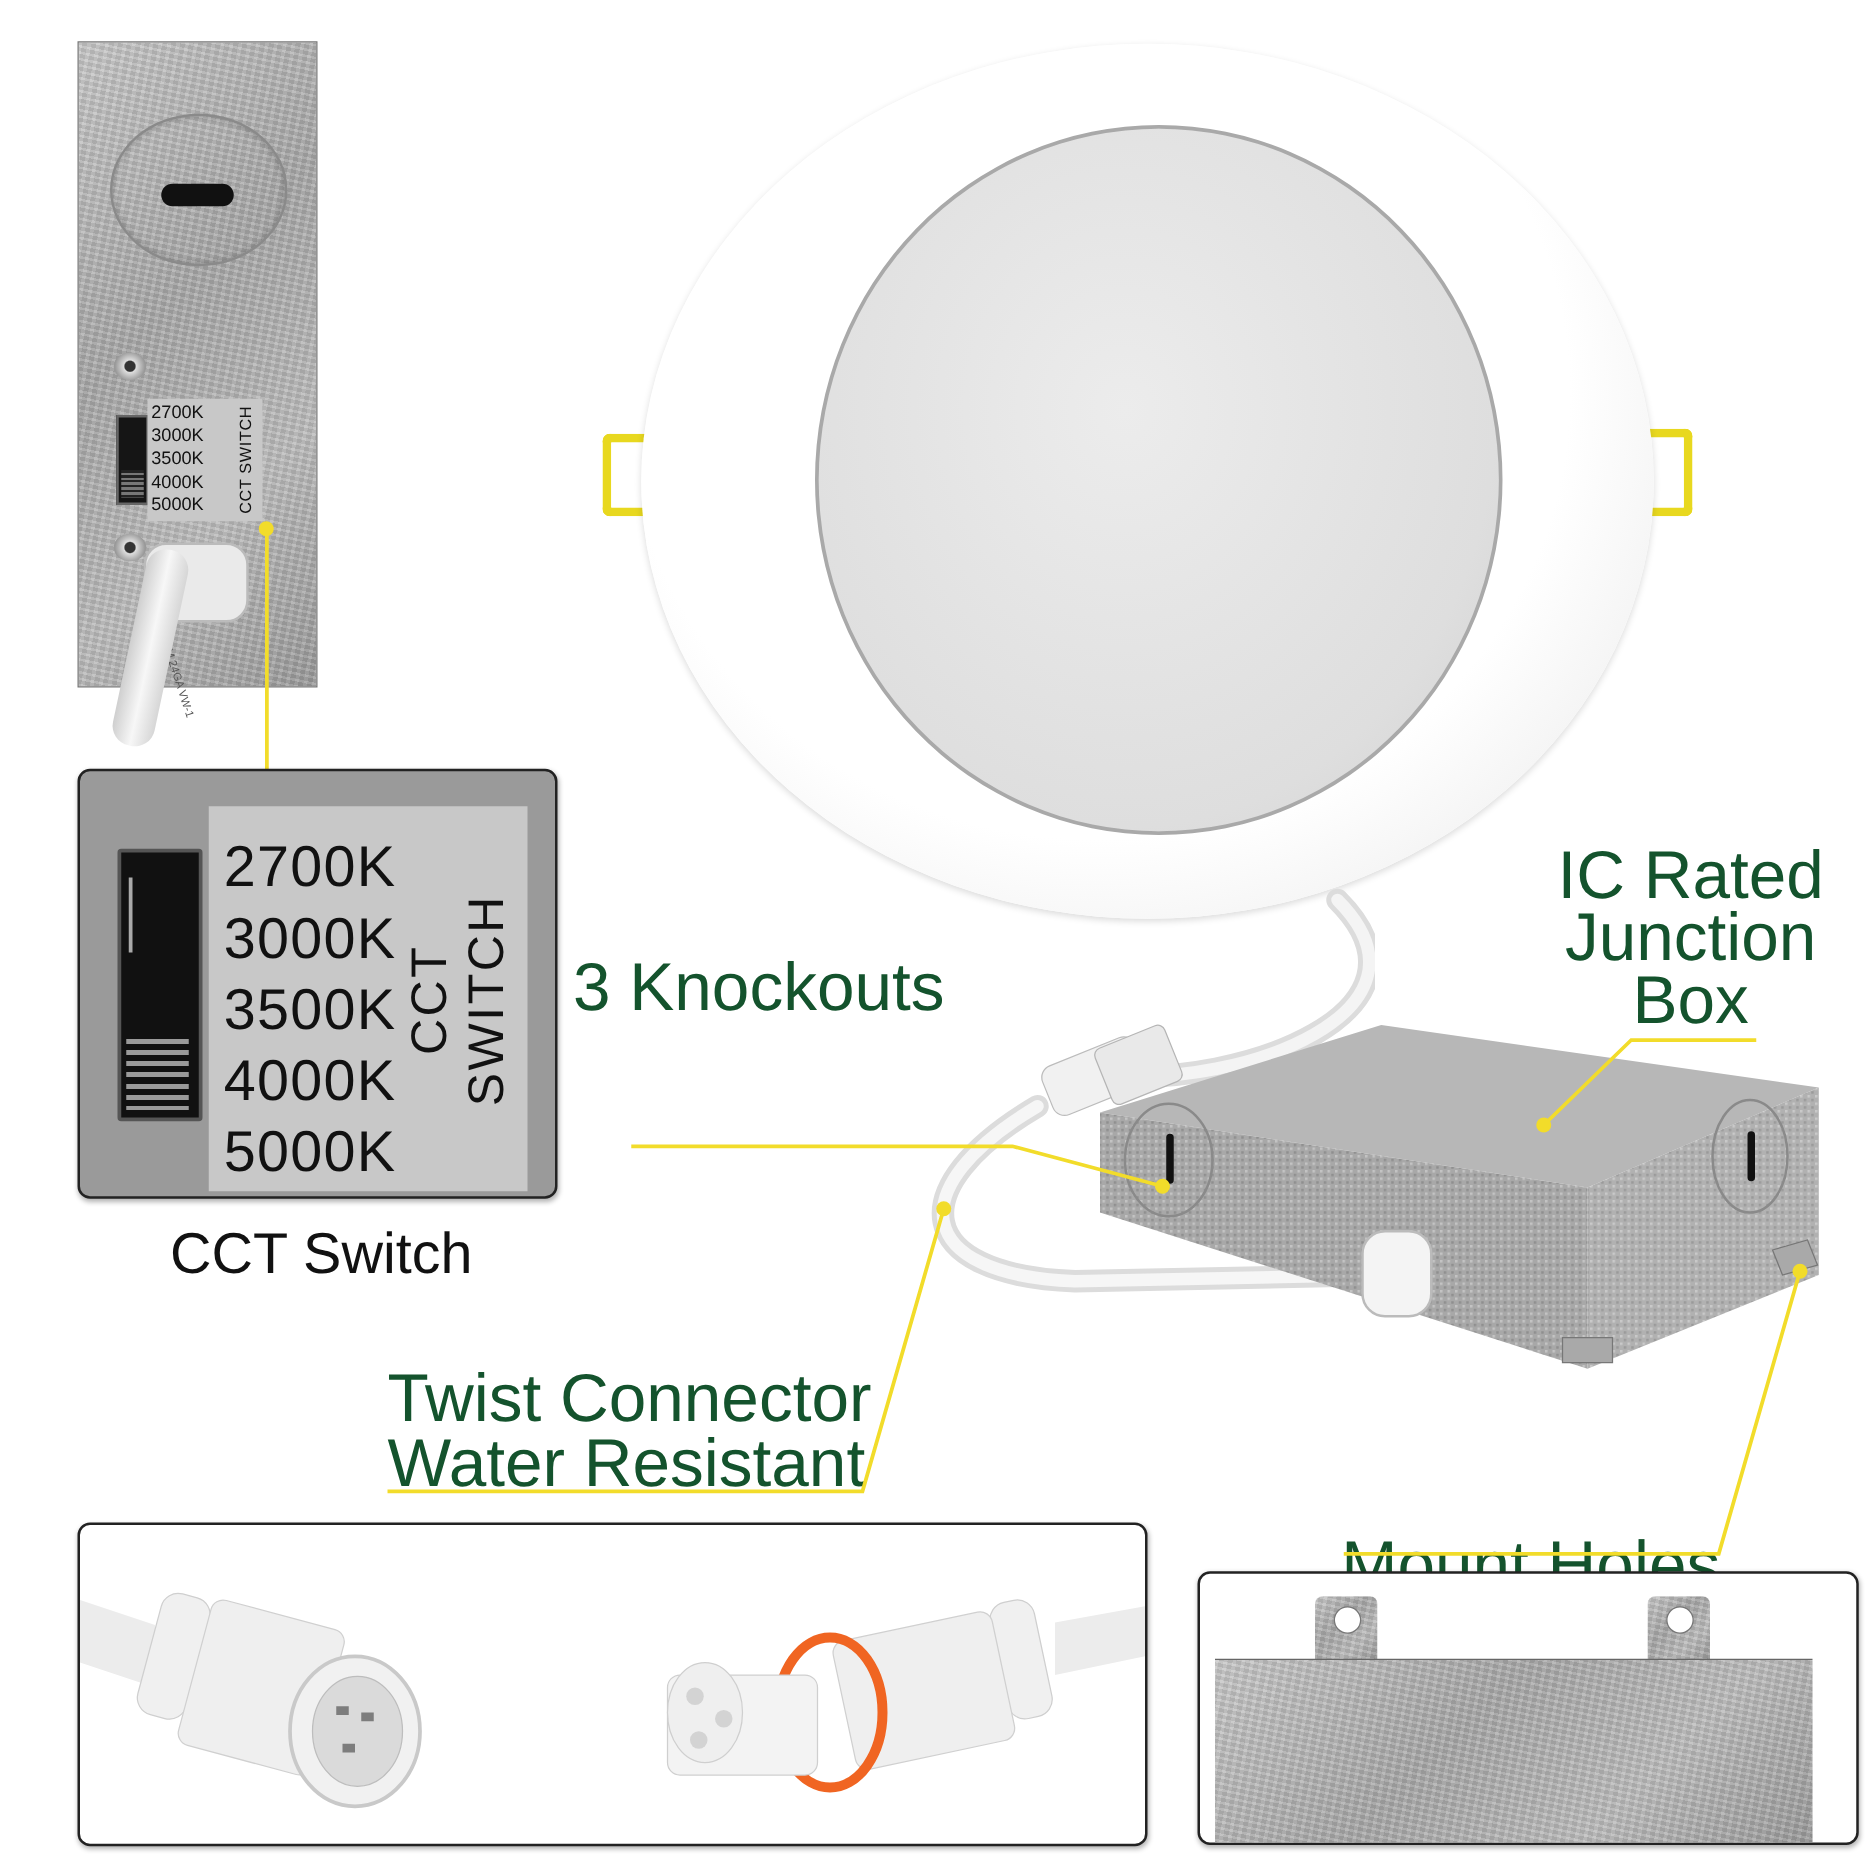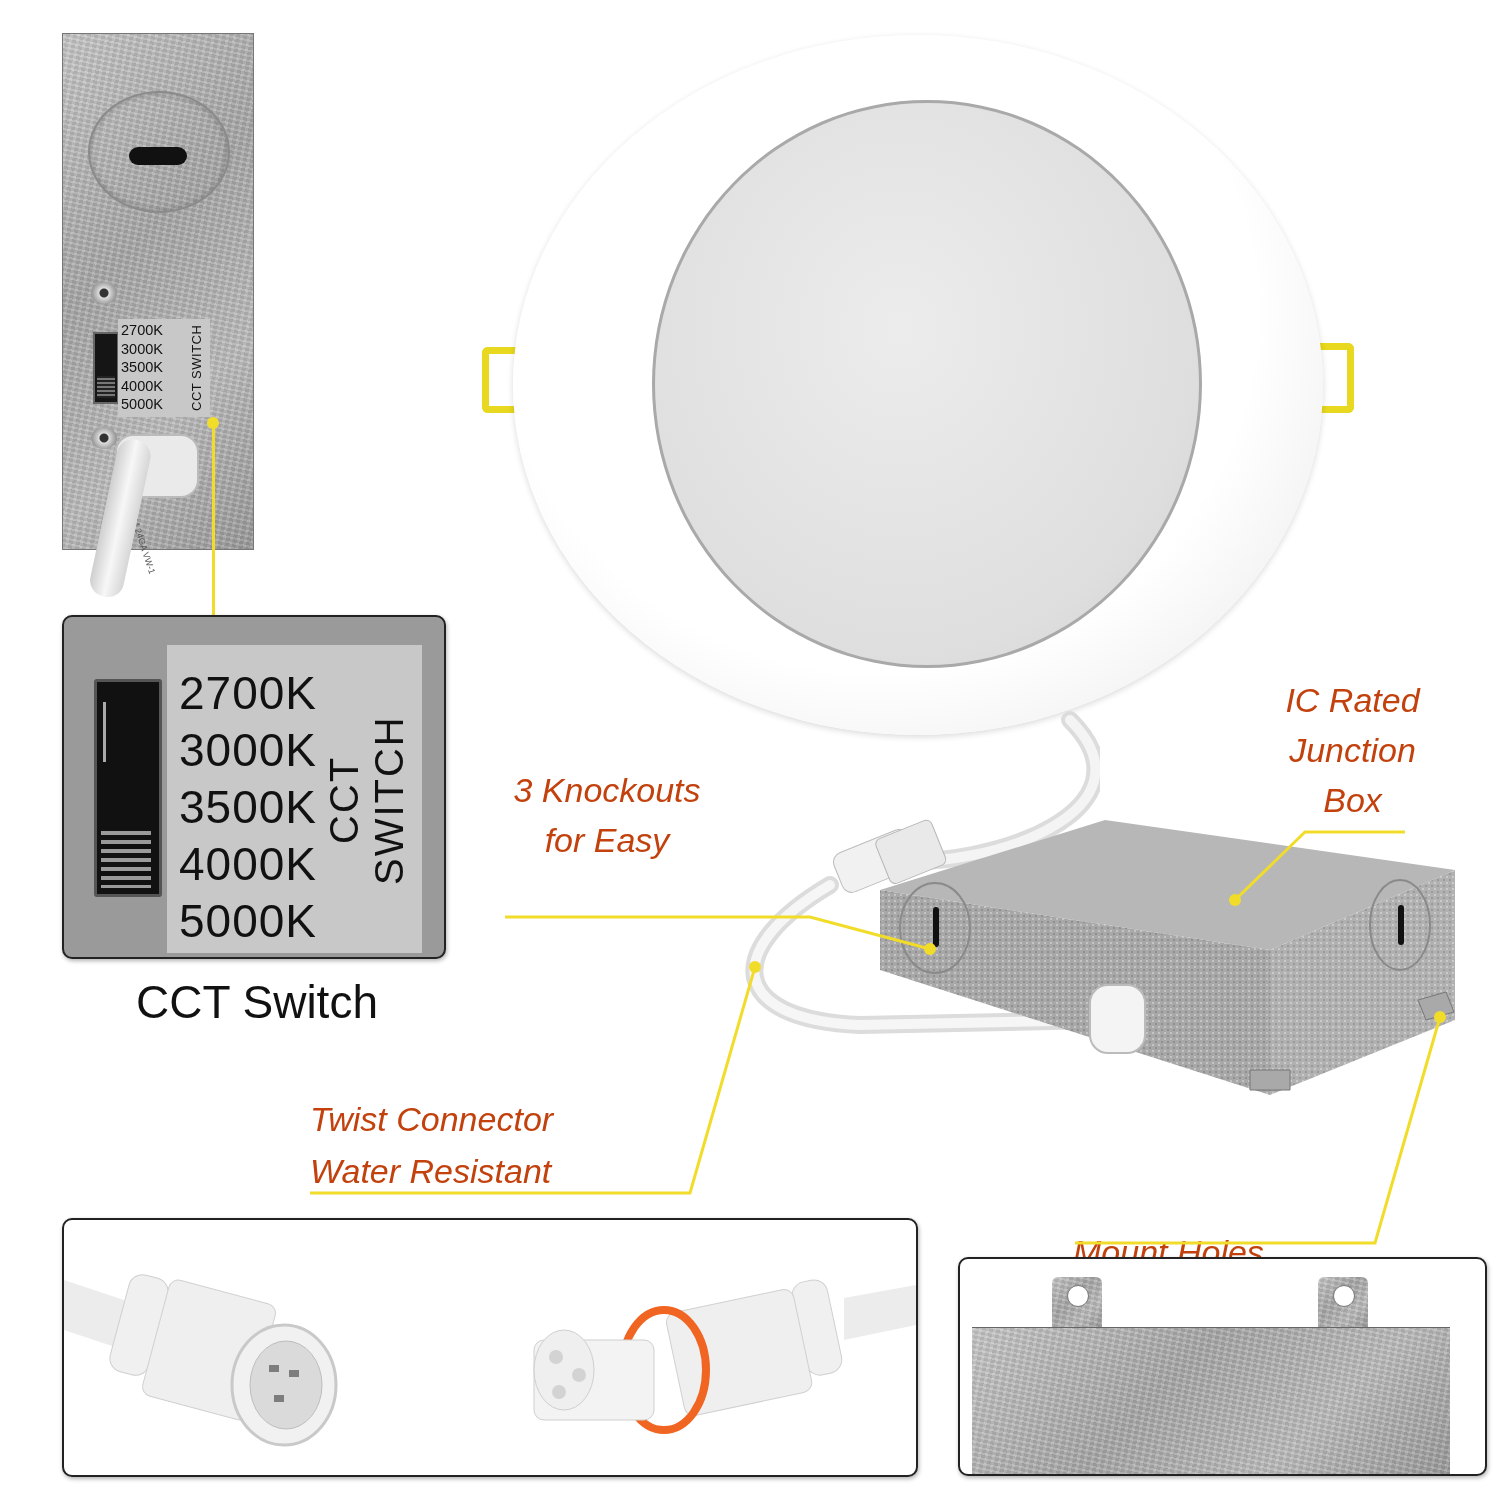--- a/index.html
+++ b/index.html
@@ -7,21 +7,21 @@
     width: 1500px; height: 1500px; background: #ffffff; position: relative; overflow: hidden;
     font-family: "Liberation Sans", sans-serif; color: #111;
   }
   .abs { position: absolute; }
   .metal {
     background:
       repeating-linear-gradient(12deg, rgba(255,255,255,0.10) 0 2px, rgba(0,0,0,0.06) 2px 5px),
       repeating-linear-gradient(100deg, rgba(255,255,255,0.08) 0 3px, rgba(0,0,0,0.05) 3px 7px),
       linear-gradient(135deg, #c9c9c9, #a9a9a9 40%, #bdbdbd 70%, #9b9b9b);
   }
-  .callout-text { font-size: 34px; line-height: 50px; color: #c2410c; white-space: nowrap; font-style: italic; }
+  .callout-text { font-size: 54px; line-height: 50px; color: #14532d; white-space: nowrap; }
   .panel {
     border: 2px solid #222; border-radius: 10px; background: #fff;
     box-shadow: 1px 2px 4px rgba(0,0,0,0.3); overflow: hidden;
   }
   .cct-label { background: #c8c8c8; display: flex; }
   .cct-list { display: flex; flex-direction: column; }
   .cct-vert { writing-mode: vertical-rl; transform: rotate(180deg); }
   .dot { width: 12px; height: 12px; border-radius: 50%; background: #f2dc2a; position: absolute; }
   svg { display: block; }
 </style>
@@ -117,21 +117,20 @@
   <div>Junction</div>
   <div>Box</div>
 </div>
 <svg class="abs" style="left:1225px; top:820px;" width="200" height="100">
   <polyline points="10,80 80,12 180,12" stroke="#f2dc2a" stroke-width="3" fill="none"></polyline>
   <circle cx="10" cy="80" r="6" fill="#f2dc2a"></circle>
 </svg>
 
 <div class="abs callout-text" style="left:457px; top:765px; text-align:center; width:300px;">
   <div>3 Knockouts</div>
-  <div>for Easy</div>
 </div>
 <svg class="abs" style="left:500px; top:905px;" width="450" height="60">
   <polyline points="5,12 310,12 430,44" stroke="#f2dc2a" stroke-width="3" fill="none"></polyline>
   <circle cx="430" cy="44" r="6" fill="#f2dc2a"></circle>
 </svg>
 
 <div class="abs callout-text" style="left:310px; top:1093px; line-height:52px;">
   <div>Twist Connector</div>
   <div>Water Resistant</div>
 </div>

